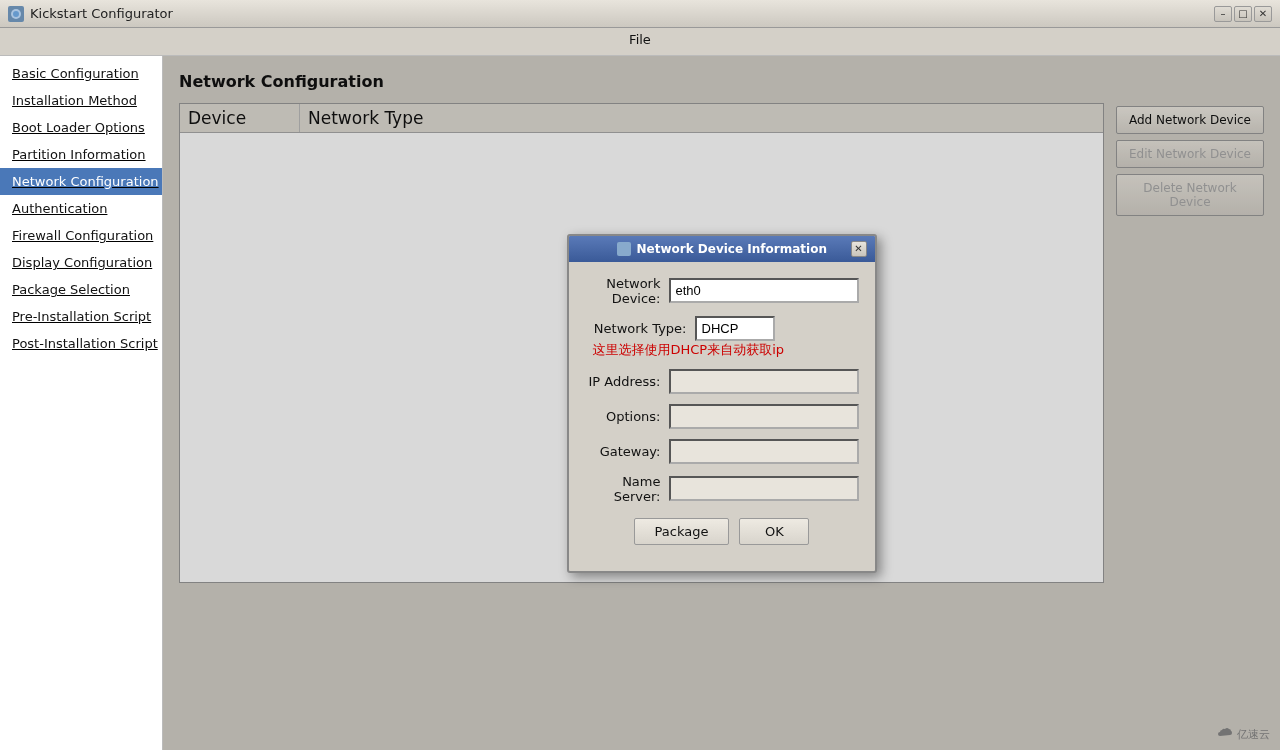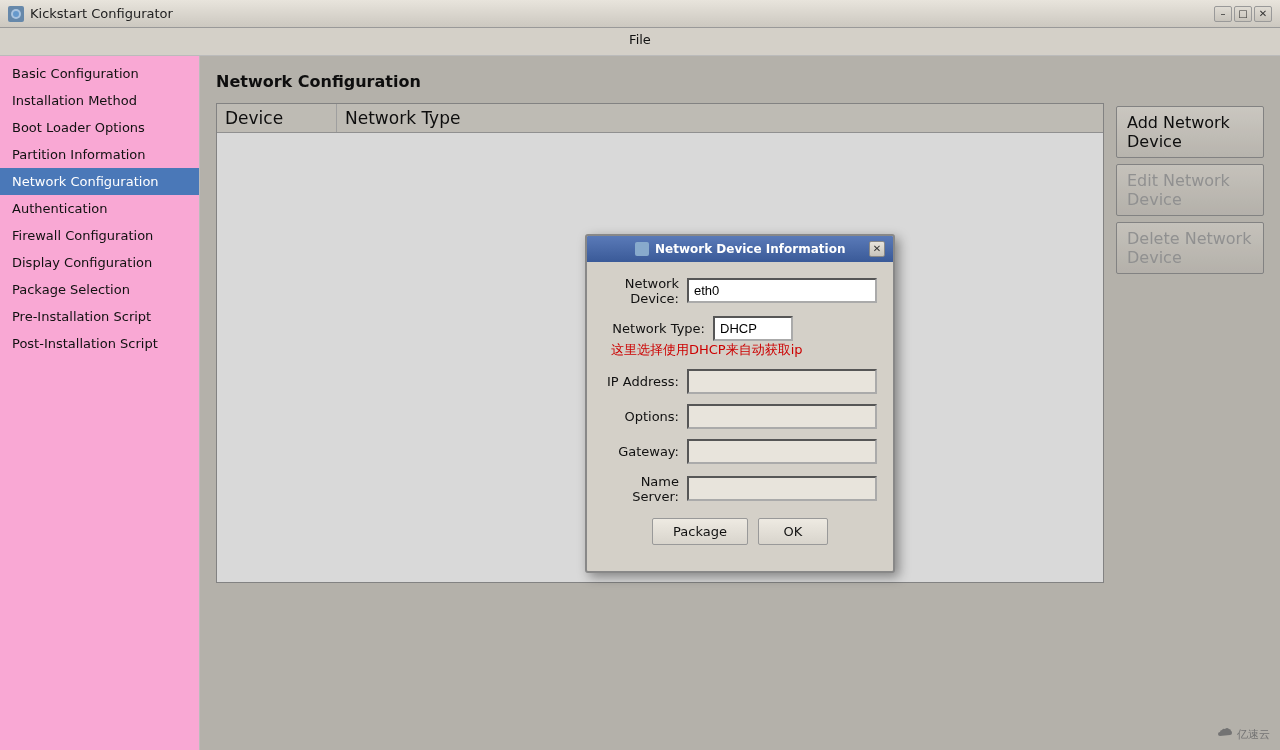--- a/index.html
+++ b/index.html
@@ -77,24 +77,25 @@
     }
 
     
     .main-container {
       display: flex;
       height: calc(750px - 56px);
     }
 
     
     .sidebar {
-      width: 200px;
-      background: #f9a8d4;
+      width: 163px;
+      background: #ffffff;
       border-right: 1px solid #bbb;
       padding: 4px 0;
+      text-decoration: underline;
     }
     .sidebar-item {
       padding: 6px 12px;
       cursor: pointer;
       color: #111;
       white-space: nowrap;
     }
     .sidebar-item.active {
       background: #4a78b8;
       color: white;
@@ -145,22 +146,23 @@
       flex-direction: column;
       gap: 6px;
       width: 148px;
     }
     .btn {
       padding: 6px 10px;
       background: linear-gradient(to bottom, #eeeae2, #d8d4cc);
       border: 1px solid #999;
       border-radius: 2px;
       cursor: pointer;
-      font-size: 16px;
-      color: #111;
+      font-size: 12px;
+      color: #111;
+      text-align: center;
     }
     .btn:disabled, .btn.disabled {
       color: #aaa;
       cursor: default;
       background: linear-gradient(to bottom, #e8e4dc, #d4d0c8);
     }
 
     
     .overlay {
       position: absolute;

